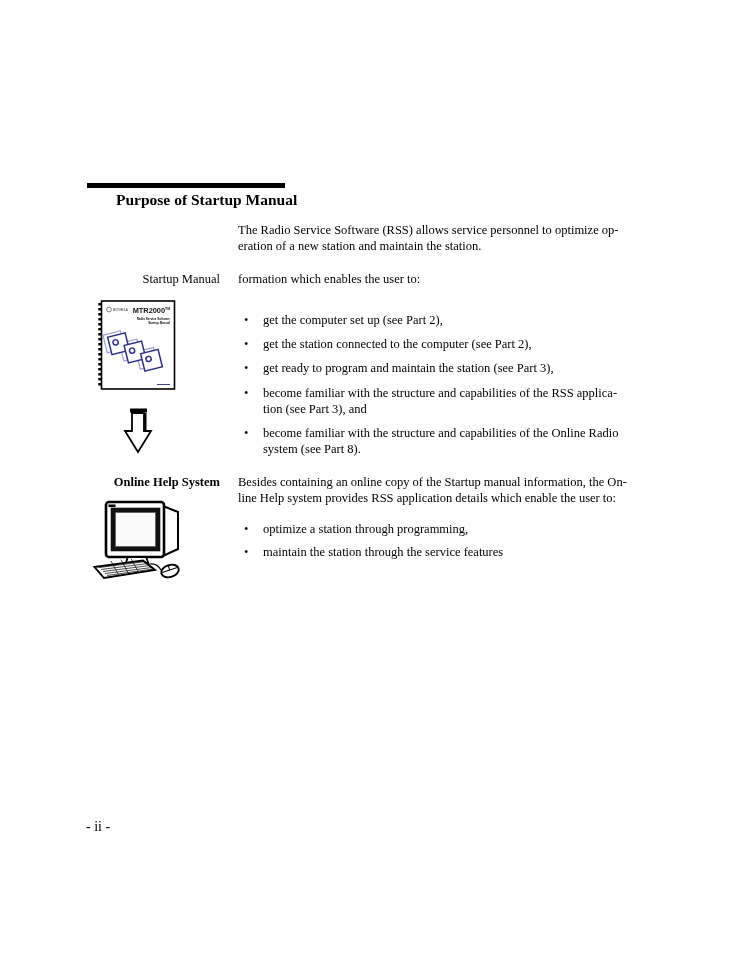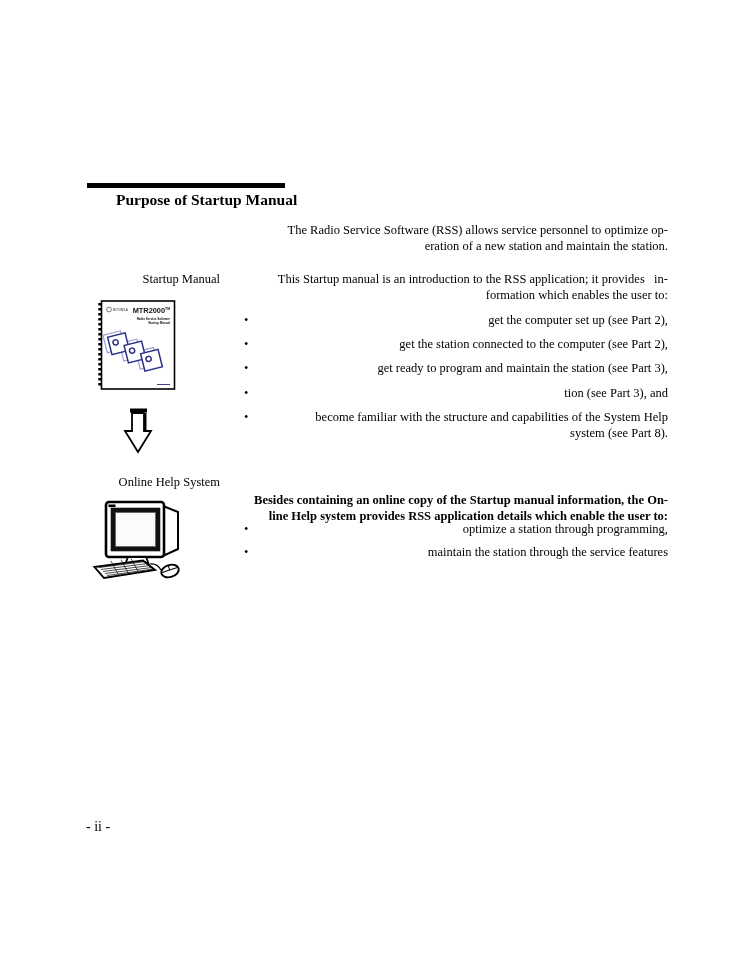--- a/index.html
+++ b/index.html
@@ -5,21 +5,21 @@
   * { margin:0; padding:0; box-sizing:border-box; }
   html,body { background:#ffffff; }
   .page {
     position:relative; width:747px; height:967px; background:#ffffff;
     font-family:"Liberation Serif", serif; color:#000; overflow:hidden;
   }
   .abs { position:absolute; }
   .rule { background:#000; }
   .heading { font-size:15.5px; font-weight:bold; line-height:18px; white-space:pre; }
   .body-col { width:430px; font-size:12.5px; line-height:16.2px; }
-  .ln { display:block; white-space:pre;text-align:right; }
+  .ln { display:block; white-space:pre; }
   .side-label { width:135px; font-size:12.5px; line-height:16.2px; text-align:right; white-space:pre; }
   .blist { width:430px; font-size:12.5px; line-height:16.2px; }
   .li { display:flex; margin-bottom:8px; }
   .li.tight { margin-bottom:6.5px; }
   .marker { width:25px; padding-left:6px; }
   .li-text { flex:1; }
   .footer { font-size:14px; line-height:16px; white-space:pre; }
   svg { display:block; }
   svg text { font-family:"Liberation Sans", sans-serif; fill:#111; }
   .cover-model { font-weight:bold; }
@@ -33,21 +33,20 @@
   <div class="abs heading" style="left:72px; top:191px;margin-left:44px;">Purpose of Startup Manual</div>
 
   <div class="abs body-col" style="left:238px; top:222px;">
     <span class="ln">The Radio Service Software (RSS) allows service personnel to optimize op-</span>
     <span class="ln">eration of a new station and maintain the station.</span>
   </div>
 
   <div class="abs side-label" style="left:85px; top:271px;">Startup Manual</div>
 
   <div class="abs body-col" style="left:238px; top:271px;">
-    <span class="ln">This Startup manual is an introduction to the RSS application; it provides   in-</span>
     <span class="ln">formation which enables the user to:</span>
   </div>
 
   <div class="abs" style="left:97px; top:300px;">
     <svg width="79" height="90" viewBox="0 0 79 90">
       <rect x="4.5" y="1" width="73" height="88" fill="#ffffff" stroke="#000" stroke-width="1.6"></rect>
       <line x1="3" y1="3" x2="3" y2="88" stroke="#000" stroke-width="3.4" stroke-dasharray="2.6 2.4"></line>
       <ellipse cx="12" cy="9.5" rx="2.4" ry="2.4" fill="none" stroke="#444" stroke-width="0.7"></ellipse>
       <text x="16" y="10.8" font-size="2.6">MOTOROLA</text>
       <text x="73" y="12.5" font-size="7.4" text-anchor="end" class="cover-model"><tspan>MTR2000</tspan><tspan font-size="3.4" dy="-2.4">TM</tspan></text>
@@ -87,43 +86,44 @@
     </div>
     <div class="li">
       <span class="marker">•</span>
       <span class="li-text">
           <span class="ln">get ready to program and maintain the station (see Part 3),</span>
         </span>
     </div>
     <div class="li">
       <span class="marker">•</span>
       <span class="li-text">
+        <span class="ln">become familiar with the structure and capabilities of the RSS applica-</span>
         <span class="ln">tion (see Part 3), and</span>
       </span>
     </div>
     <div class="li">
       <span class="marker">•</span>
       <span class="li-text">
-        <span class="ln">become familiar with the structure and capabilities of the System Help</span>
+        <span class="ln">become familiar with the structure and capabilities of the Online Radio</span>
         <span class="ln">system (see Part 8).</span>
       </span>
     </div>
   </div>
 
   <div class="abs" style="left:123px; top:406px;">
     <svg width="30" height="50" viewBox="0 0 30 50">
       <path d="M9 7 L21 7 L21 25 L28 25 L15 46 L2 25 L9 25 Z" fill="#ffffff" stroke="#000" stroke-width="1.8"></path>
       <line x1="7" y1="4.5" x2="24" y2="4.5" stroke="#000" stroke-width="4"></line>
       <line x1="22.3" y1="7" x2="22.3" y2="25" stroke="#000" stroke-width="2.4"></line>
     </svg>
   </div>
 
-  <div class="abs side-label" style="left:85px; top:474px;">Online Help System</div>
+  <div class="abs side-label" style="left:85px; top:474px;font-weight:bold;">Online Help System</div>
 
-  <div class="abs body-col" style="left:238px; top:492px;font-weight:bold;">
+  <div class="abs body-col" style="left:238px; top:474px;">
     <span class="ln">Besides containing an online copy of the Startup manual information, the On-</span>
     <span class="ln">line Help system provides RSS application details which enable the user to:</span>
   </div>
 
   <div class="abs" style="left:91px; top:497px;">
     <svg width="96" height="84" viewBox="0 0 96 84">
 
       <path d="M72 9 L87 15 L87 52 L72 59 Z" fill="#ffffff" stroke="#000" stroke-width="2"></path>
 
       <rect x="15" y="5" width="58" height="55" rx="3" fill="#ffffff" stroke="#000" stroke-width="2.6"></rect>

